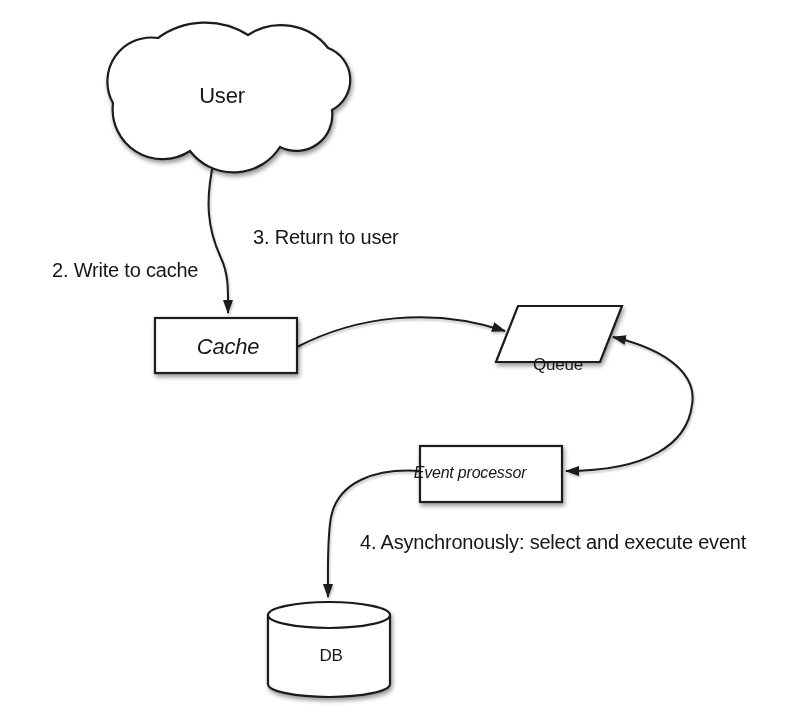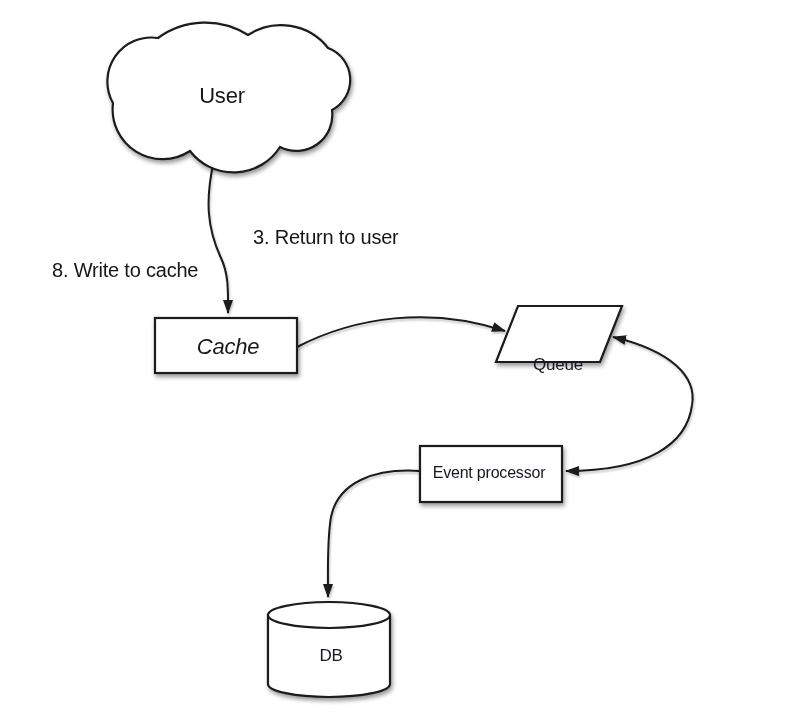--- a/index.html
+++ b/index.html
@@ -80,19 +80,20 @@
       <polygon points="518,306 622,306 600,362 496,362"></polygon>
       <rect x="420" y="446" width="142" height="56"></rect>
       <path d="M 268 615 L 268 684 A 61 13 0 0 0 390 684 L 390 615 Z"></path>
       <ellipse cx="329" cy="615" rx="61" ry="13"></ellipse>
     </g>
   </svg>
 
   <div class="lbl node-label fs22" style="left:222px; top:96px;">User</div>
   <div class="lbl node-label fs22" style="left:228px; top:347px;font-style:italic;">Cache</div>
   <div class="lbl node-label fs17" style="left:558px; top:333px;margin-top:32px;">Queue</div>
-  <div class="lbl node-label fs16" style="left:489px; top:473px;">Event processor</div>
+  <div class="lbl node-label fs16" style="left:470px; top:473px;font-style:italic;">Event processor</div>
   <div class="lbl node-label fs17" style="left:331px; top:656px;">DB</div>
 
-  <div class="lbl edge-label" style="left:52px; top:259px;">8. Write to cache</div>
+  <div class="lbl edge-label" style="left:52px; top:259px;">2. Write to cache</div>
   <div class="lbl edge-label" style="left:237px; top:226px;margin-left:16px;">3. Return to user</div>
+  <div class="lbl edge-label" style="left:360px; top:531px;">4. Asynchronously: select and execute event</div>
 
 </div>
 
 </body></html>

